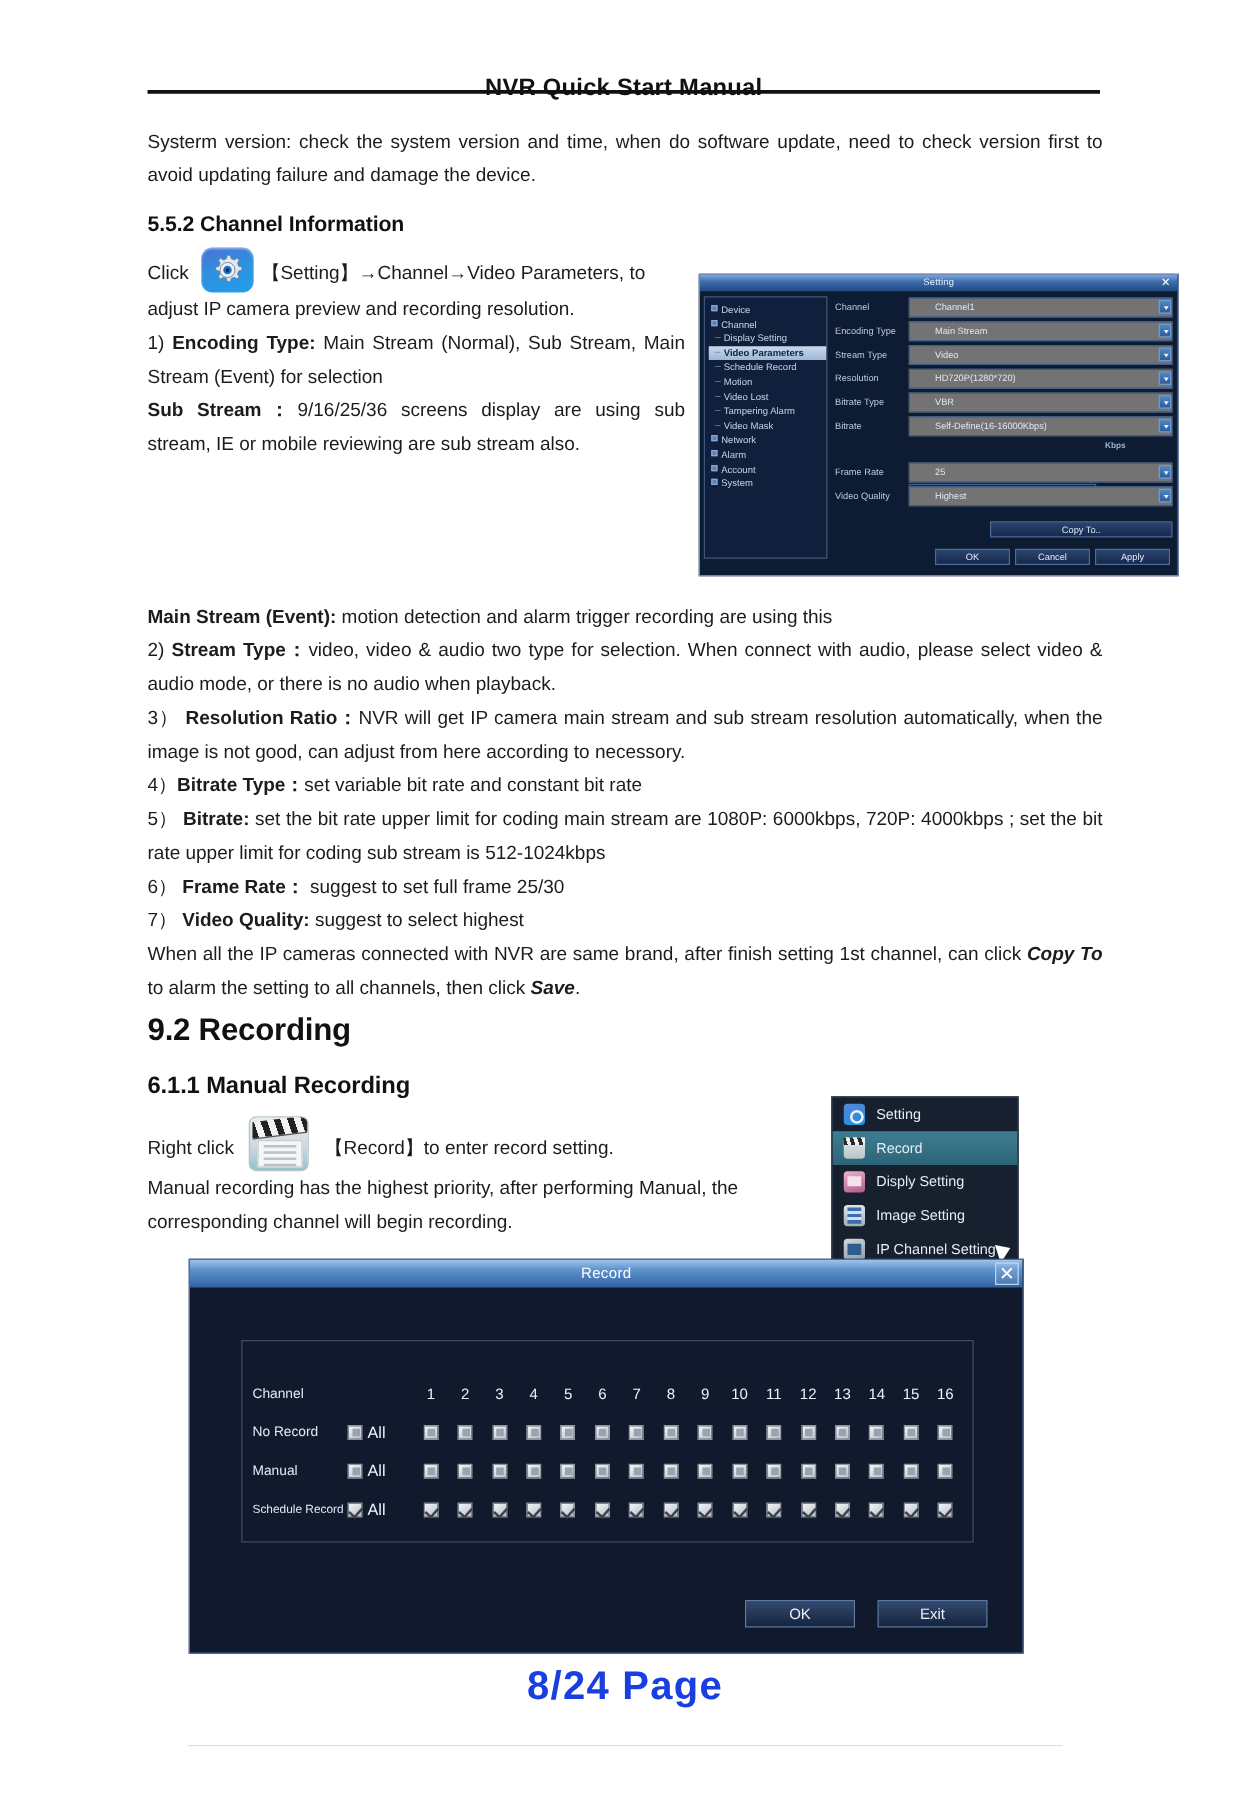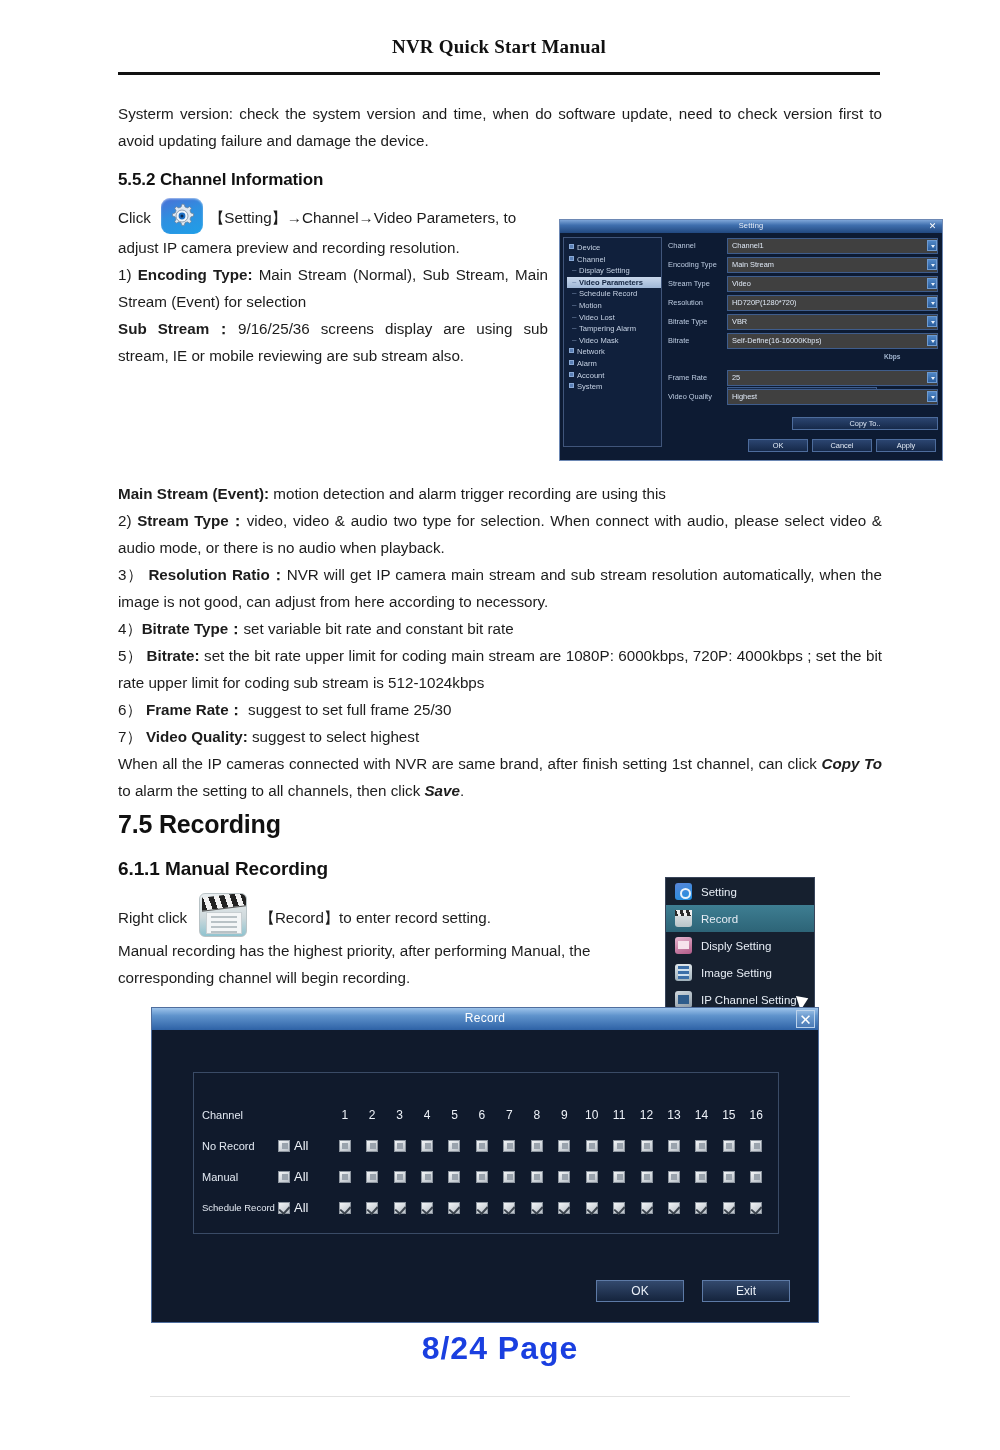--- a/index.html
+++ b/index.html
@@ -7,23 +7,23 @@
   body {
     width:1000px; height:1450px; position:relative;
     background:#ffffff;
     font-family:"Liberation Sans", sans-serif;
     color:#1a1a1a;
     overflow:hidden;
   }
 
   
   #page-header {
-    position:absolute; left:118px; top:36px; width:762px;
+    position:absolute; left:118px; top:60px; width:762px;
     text-align:center;
-    font-family:Liberation Serif, serif;
+    font-family:Liberation Sans, sans-serif;
     font-size:19px; font-weight:600; color:#111;
     letter-spacing:.2px;
   }
   #header-rule {
     position:absolute; left:118px; top:72px; width:762px; height:0;
     border-top:3px solid #111;
   }
 
   
   .doc { position:absolute; left:118px; width:764px; }
@@ -122,22 +122,22 @@
   #setting-form {
     position:absolute; left:108px; top:17px; right:4px; bottom:4px;
   }
   .frow { position:relative; height:19px; margin-bottom:0px; }
   .flabel {
     position:absolute; left:0; top:4px; width:58px;
     font-size:7.4px; color:#bccbe0;
   }
   .fselect {
     position:absolute; left:59px; right:0; top:1px; height:16px;
-    background:#404040; border:1px solid #3f5d8c;
-    font-size:7.4px; color:#dfe8f5; padding:2px 14px 0 4px;
+    background:#737373; border:1px solid #3f5d8c;
+    font-size:7.4px; color:#dfe8f5; padding:2px 14px 0 20px;
     white-space:nowrap; overflow:hidden;
   }
   .farrow {
     position:absolute; right:1px; top:2px; width:10px; height:11px;
     background:linear-gradient(180deg,#4f86c6,#2a5d9c);
     border:1px solid #6e9ad0;
   }
   .farrow:after {
     content:""; position:absolute; left:2.5px; top:4px;
     border-left:2.5px solid transparent; border-right:2.5px solid transparent;
@@ -365,21 +365,21 @@
     <span>7）</span>
     <b>Video Quality:</b>
     <span>suggest to select highest</span>
   </p>
   <p class="p">
     <span>When all the IP cameras connected with NVR are same brand, after finish setting 1st channel, can click </span><span class="bi">Copy To</span><span> to alarm the setting to all channels, then click </span><span class="bi">Save</span><span>.</span>
   </p>
 </div>
 
 <div class="doc" style="top:810px;">
-  <h1 class="sec-big">7.5 Recording</h1>
+  <h1 class="sec-big">9.2 Recording</h1>
 </div>
 <div class="doc" style="top:858px;">
   <h2 class="sec" style="font-size:19px;">6.1.1 Manual Recording</h2>
 </div>
 <div class="doc" style="top:893px; width:530px;">
   <p class="p nojust">
     <span>Right click</span>
     <span class="clapper-icon-box">
       <span class="clapper-top"></span>
       <span class="clapper-body">

